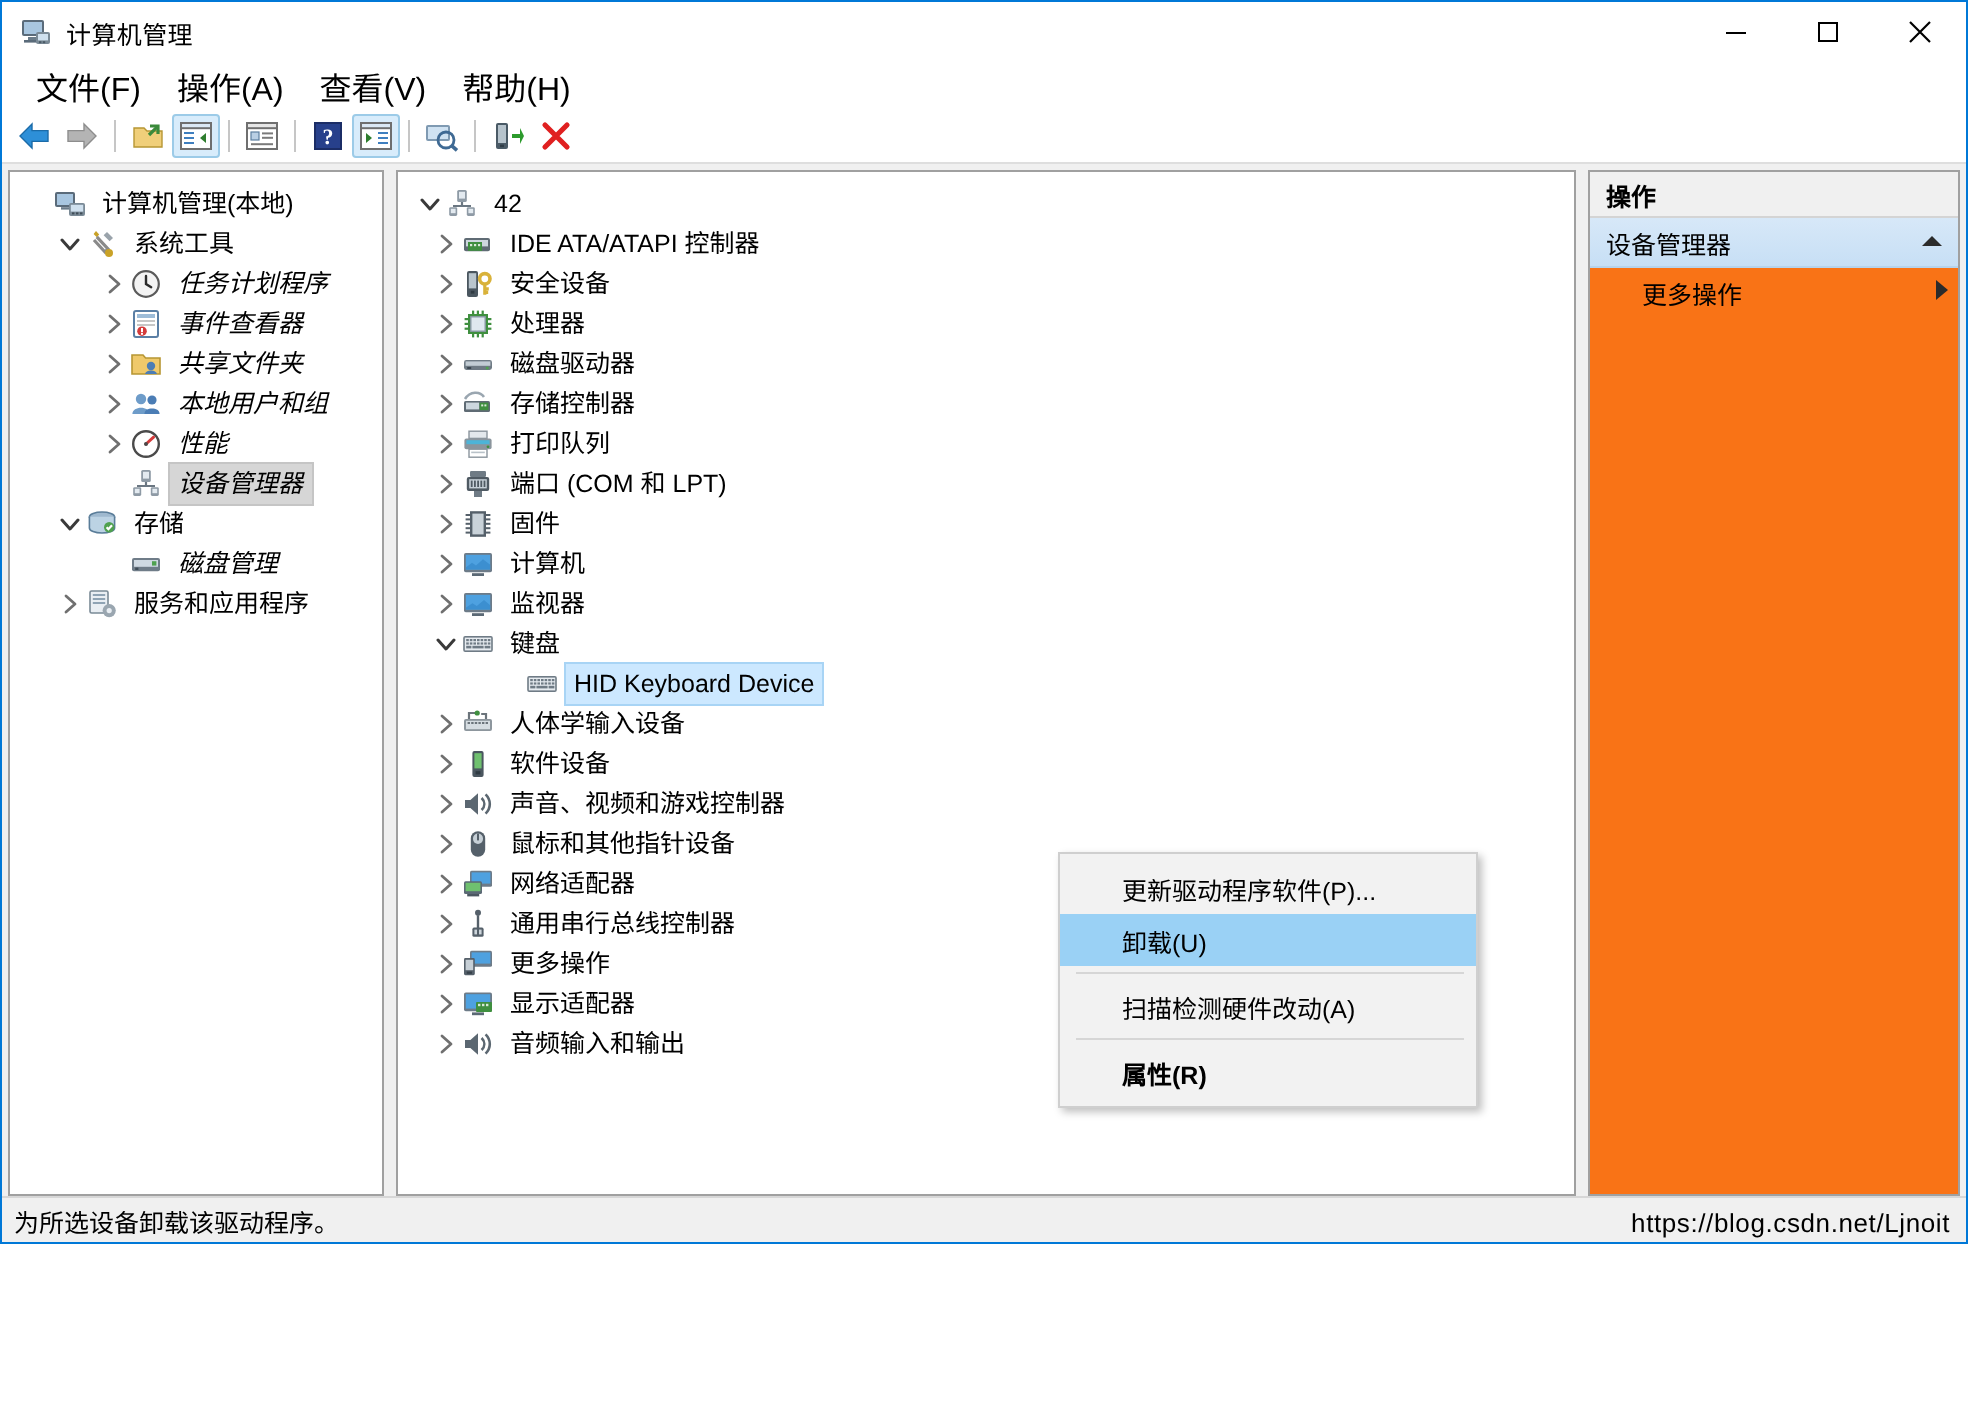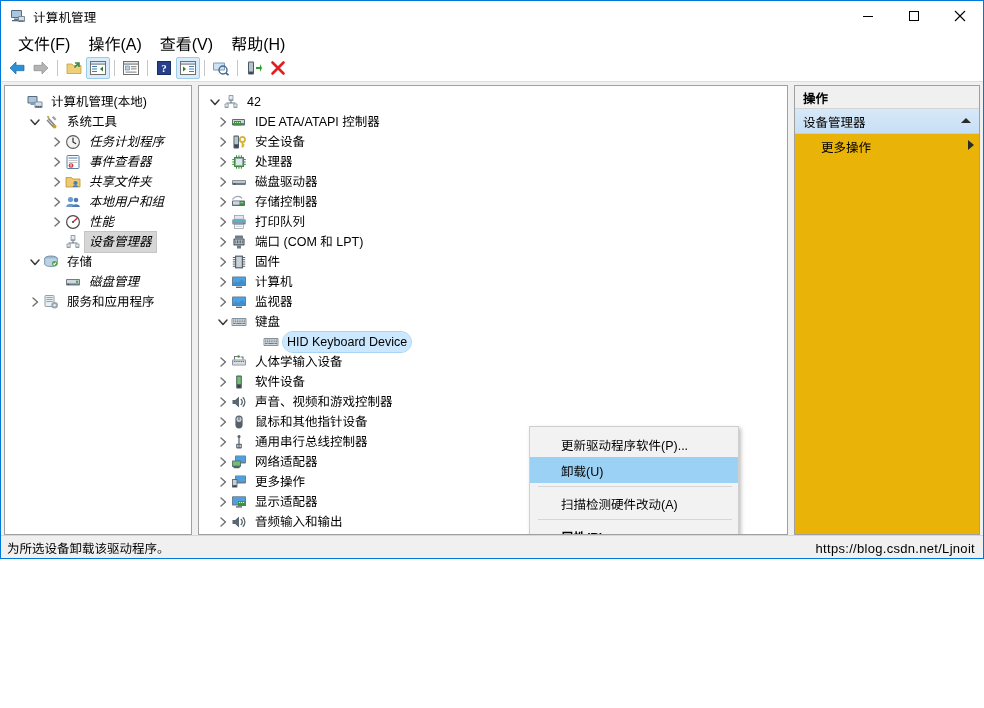--- a/index.html
+++ b/index.html
@@ -15,21 +15,21 @@
     font-size: 12px;
     color: #000000;
     position: relative;
     -webkit-font-smoothing: antialiased;
   }
 
   
   .window {
     position: absolute;
     left: 0; top: 0;
-    width: 984px; height: 559px;
+    width: 984px; height: 622px;
     background: #f0f0f0;
     border: 1px solid #0078d7;
     box-sizing: border-box;
     display: flex;
     flex-direction: column;
   }
 
   
   .titlebar {
     height: 30px;
@@ -127,21 +127,21 @@
     background: #ffffff;
     border: 1px solid #a0a0a0;
     box-sizing: border-box;
     overflow: hidden;
     position: relative;
   }
   .pane-left   { width: 188px; flex: 0 0 188px; }
   .splitter    { width: 6px; flex: 0 0 6px; cursor: col-resize; }
   .pane-center { flex: 1 1 auto; min-width: 0; }
   .splitter2   { width: 6px; flex: 0 0 6px; cursor: col-resize; }
-  .pane-right  { width: 186px; flex: 0 0 186px; background:#eab308; }
+  .pane-right  { width: 186px; flex: 0 0 186px; background:#f97316; }
 
   
   .tree { padding: 6px 0 0 0; font-size: 12.5px; }
   .trow {
     height: 20px;
     display: flex;
     align-items: center;
     white-space: nowrap;
     cursor: default;
     position: relative;
@@ -161,21 +161,20 @@
     margin-right: 4px;
     position: relative;
   }
   .sel-inactive .label {
     background: #d6d6d6;
     outline: 1px solid #c5c5c5;
   }
   .sel-active .label {
     background: #cce8ff;
     outline: 1px solid #a8d4f5;
-    border-radius: 10px;
   }
 
   
   .ind0 { padding-left: 6px; }
   .ind1 { padding-left: 22px; }
   .ind2 { padding-left: 44px; font-style: italic; }
 
   .dind0 { padding-left: 8px; }
   .dind1 { padding-left: 16px; }
   .dind2 { padding-left: 48px; }
@@ -951,45 +950,45 @@
             <span class="label">鼠标和其他指针设备</span>
           </div>
           <div class="trow dind1">
             <span class="chev">
               <svg width="10" height="10" viewBox="0 0 10 10">
                 <path d="M3 1 L7.5 5 L3 9" stroke="#707070" stroke-width="1.4" fill="none" stroke-linecap="round" stroke-linejoin="round"></path>
               </svg>
             </span>
             <span class="ticon">
               <svg viewBox="0 0 16 16" class="ic">
+                <rect x="4" y="1.4" width="11" height="8" rx=".8" fill="#6d7b88"></rect>
+                <rect x="4.8" y="2.2" width="9.4" height="5.6" fill="#4ea1e0"></rect>
+                <rect x="1" y="6.6" width="9" height="6.4" rx=".8" fill="#5b6975"></rect>
+                <rect x="1.8" y="7.4" width="7.4" height="4.2" fill="#6fc06f"></rect>
+                <rect x="2.6" y="13" width="6" height="1.2" fill="#4b5761"></rect>
+              </svg>
+            </span>
+            <span class="label">网络适配器</span>
+          </div>
+          <div class="trow dind1">
+            <span class="chev">
+              <svg width="10" height="10" viewBox="0 0 10 10">
+                <path d="M3 1 L7.5 5 L3 9" stroke="#707070" stroke-width="1.4" fill="none" stroke-linecap="round" stroke-linejoin="round"></path>
+              </svg>
+            </span>
+            <span class="ticon">
+              <svg viewBox="0 0 16 16" class="ic">
                 <circle cx="8" cy="2.4" r="1.5" fill="#55606a"></circle>
                 <rect x="7.4" y="3.6" width="1.2" height="7" fill="#55606a"></rect>
                 <rect x="5.2" y="9.8" width="5.6" height="4.6" rx=".8" fill="#55606a"></rect>
                 <rect x="6.2" y="10.8" width="1.3" height="2.4" fill="#cdd5db"></rect>
                 <rect x="8.5" y="10.8" width="1.3" height="2.4" fill="#cdd5db"></rect>
               </svg>
             </span>
             <span class="label">通用串行总线控制器</span>
-          </div>
-          <div class="trow dind1">
-            <span class="chev">
-              <svg width="10" height="10" viewBox="0 0 10 10">
-                <path d="M3 1 L7.5 5 L3 9" stroke="#707070" stroke-width="1.4" fill="none" stroke-linecap="round" stroke-linejoin="round"></path>
-              </svg>
-            </span>
-            <span class="ticon">
-              <svg viewBox="0 0 16 16" class="ic">
-                <rect x="4" y="1.4" width="11" height="8" rx=".8" fill="#6d7b88"></rect>
-                <rect x="4.8" y="2.2" width="9.4" height="5.6" fill="#4ea1e0"></rect>
-                <rect x="1" y="6.6" width="9" height="6.4" rx=".8" fill="#5b6975"></rect>
-                <rect x="1.8" y="7.4" width="7.4" height="4.2" fill="#6fc06f"></rect>
-                <rect x="2.6" y="13" width="6" height="1.2" fill="#4b5761"></rect>
-              </svg>
-            </span>
-            <span class="label">网络适配器</span>
           </div>
           <div class="trow dind1">
             <span class="chev">
               <svg width="10" height="10" viewBox="0 0 10 10">
                 <path d="M3 1 L7.5 5 L3 9" stroke="#707070" stroke-width="1.4" fill="none" stroke-linecap="round" stroke-linejoin="round"></path>
               </svg>
             </span>
             <span class="ticon">
               <svg viewBox="0 0 16 16" class="ic">
                 <rect x="4" y="1.4" width="11" height="8" rx=".8" fill="#6d7b88"></rect>

